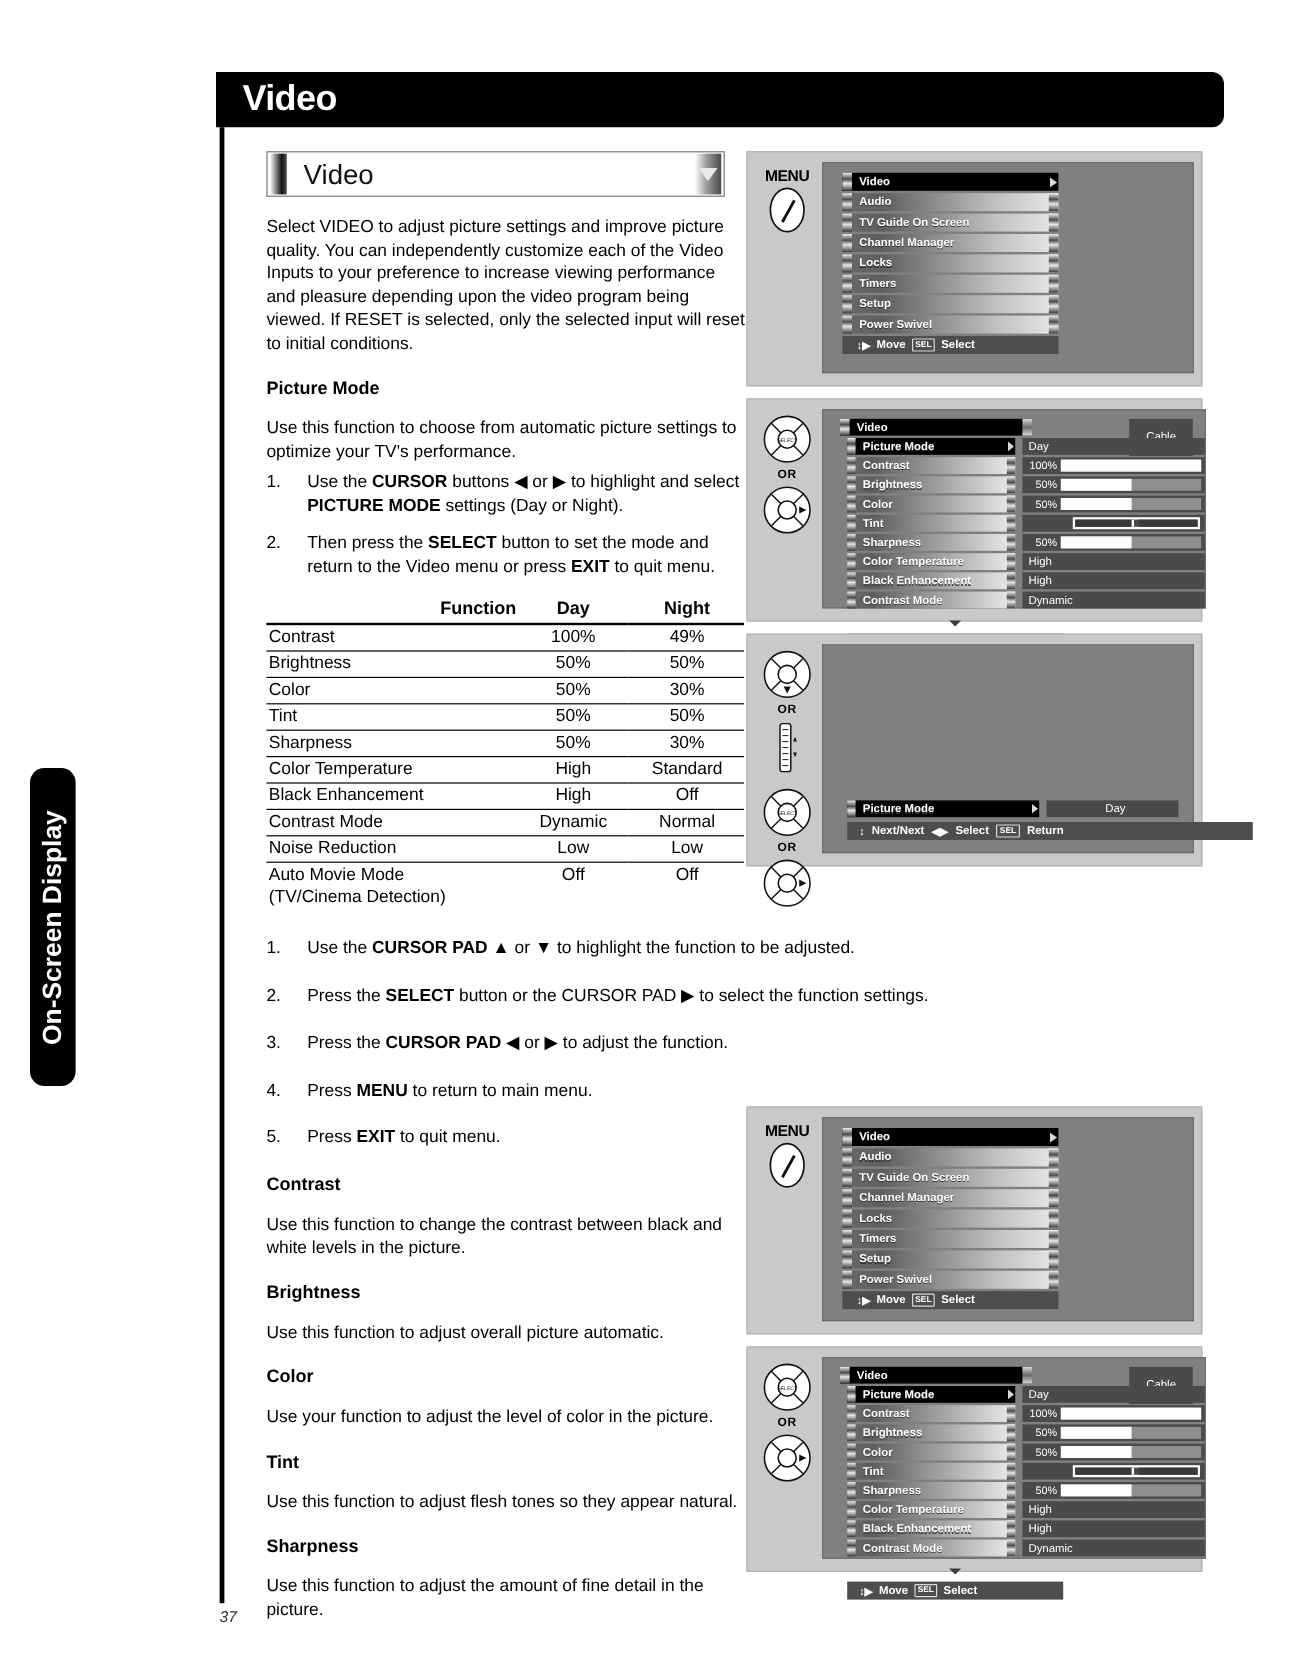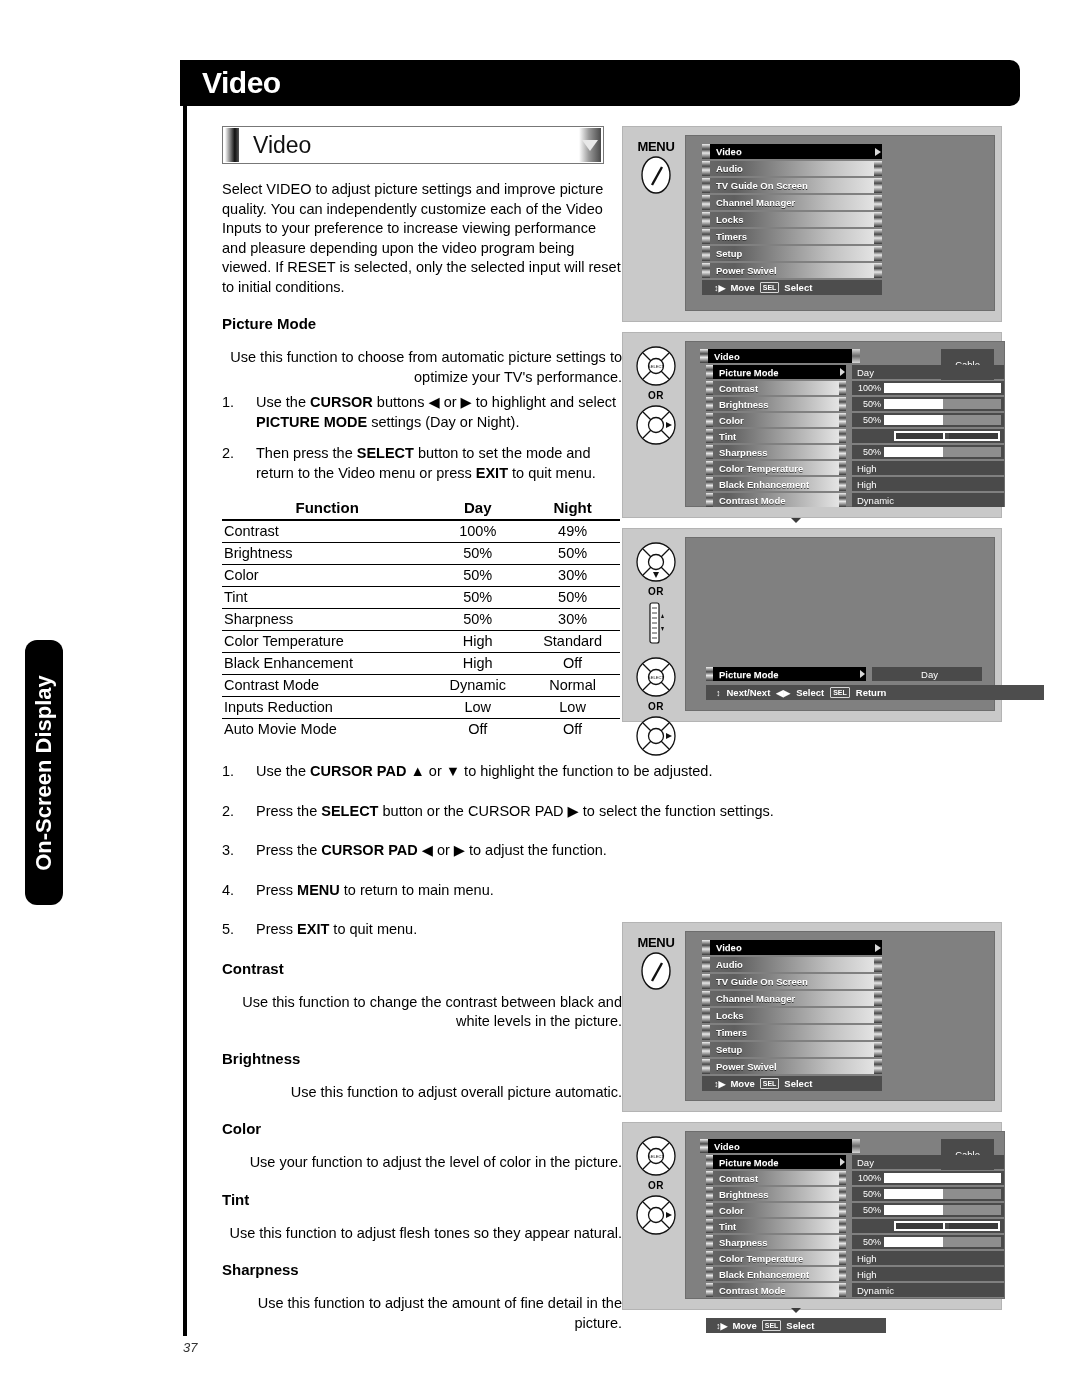--- a/index.html
+++ b/index.html
@@ -68,33 +68,33 @@
     background:linear-gradient(to right,#fff 0%,#9a9a9a 45%,#4a4a4a 100%);
     display:flex; align-items:center; justify-content:center;
   }
   .title-bar .tb-arrow {
     width:0;height:0;border-left:8px solid transparent;border-right:8px solid transparent;
     border-top:11px solid #e8e8e8;
   }
 
   p.body { font-size:14.5px; line-height:19.5px; margin:16px 0 0 0; }
   h3.sec { font-size:15px; font-weight:bold; margin:18px 0 3px 0; }
-  .tight { margin-top:2px;text-align:right; }
+  .tight { margin-top:2px; }
 
   ol.steps { margin:6px 0 0 0; padding:0; list-style:none; }
   ol.steps li {
     position:relative; padding-left:34px; font-size:14.5px;
     line-height:19.5px; margin-bottom:12px;
   }
   ol.steps li .num { position:absolute; left:0; top:0; }
 
   
   table.fn { border-collapse:collapse; width:398px; margin-top:14px; font-size:14.5px; }
   table.fn th {
-    font-weight:bold; text-align:center; padding:2px 0 3px 2px;
+    font-weight:bold; text-align:right; padding:2px 0 3px 2px;
     border-bottom:2px solid #000; font-size:15px;
   }
   table.fn th.c, table.fn td.c { text-align:center; }
   table.fn td { padding:2px 0 3px 2px; border-bottom:1px solid #000; }
   table.fn tr.last td { border-bottom:none; }
   table.fn tr.cont td { border-bottom:none; padding-top:0; }
 
   
   ol.steps-wide { margin:22px 0 0 0; padding:0; list-style:none; width:600px; }
   ol.steps-wide li {
@@ -307,28 +307,31 @@
           <td>Black Enhancement</td>
           <td class="c">High</td>
           <td class="c">Off</td>
         </tr>
         <tr>
           <td>Contrast Mode</td>
           <td class="c">Dynamic</td>
           <td class="c">Normal</td>
         </tr>
         <tr>
-          <td>Inputs Reduction</td>
+          <td>Noise Reduction</td>
           <td class="c">Low</td>
           <td class="c">Low</td>
         </tr>
         <tr class="last">
           <td>Auto Movie Mode</td>
           <td class="c">Off</td>
           <td class="c">Off</td>
+        </tr>
+        <tr class="cont">
+          <td colspan="3">(TV/Cinema Detection)</td>
         </tr>
       </tbody>
   </table>
 
   <ol class="steps-wide" id="adj-steps">
       <li><span class="num">1.</span>Use the <b>CURSOR PAD</b> ▲ or ▼ to highlight the function to be adjusted.</li>
       <li><span class="num">2.</span>Press the <b>SELECT</b> button or the CURSOR PAD ▶ to select the function settings.</li>
       <li><span class="num">3.</span>Press the <b>CURSOR PAD</b> ◀ or ▶ to adjust the function.</li>
       <li><span class="num">4.</span>Press <b>MENU</b> to return to main menu.</li>
       <li><span class="num">5.</span>Press <b>EXIT</b> to quit menu.</li>

